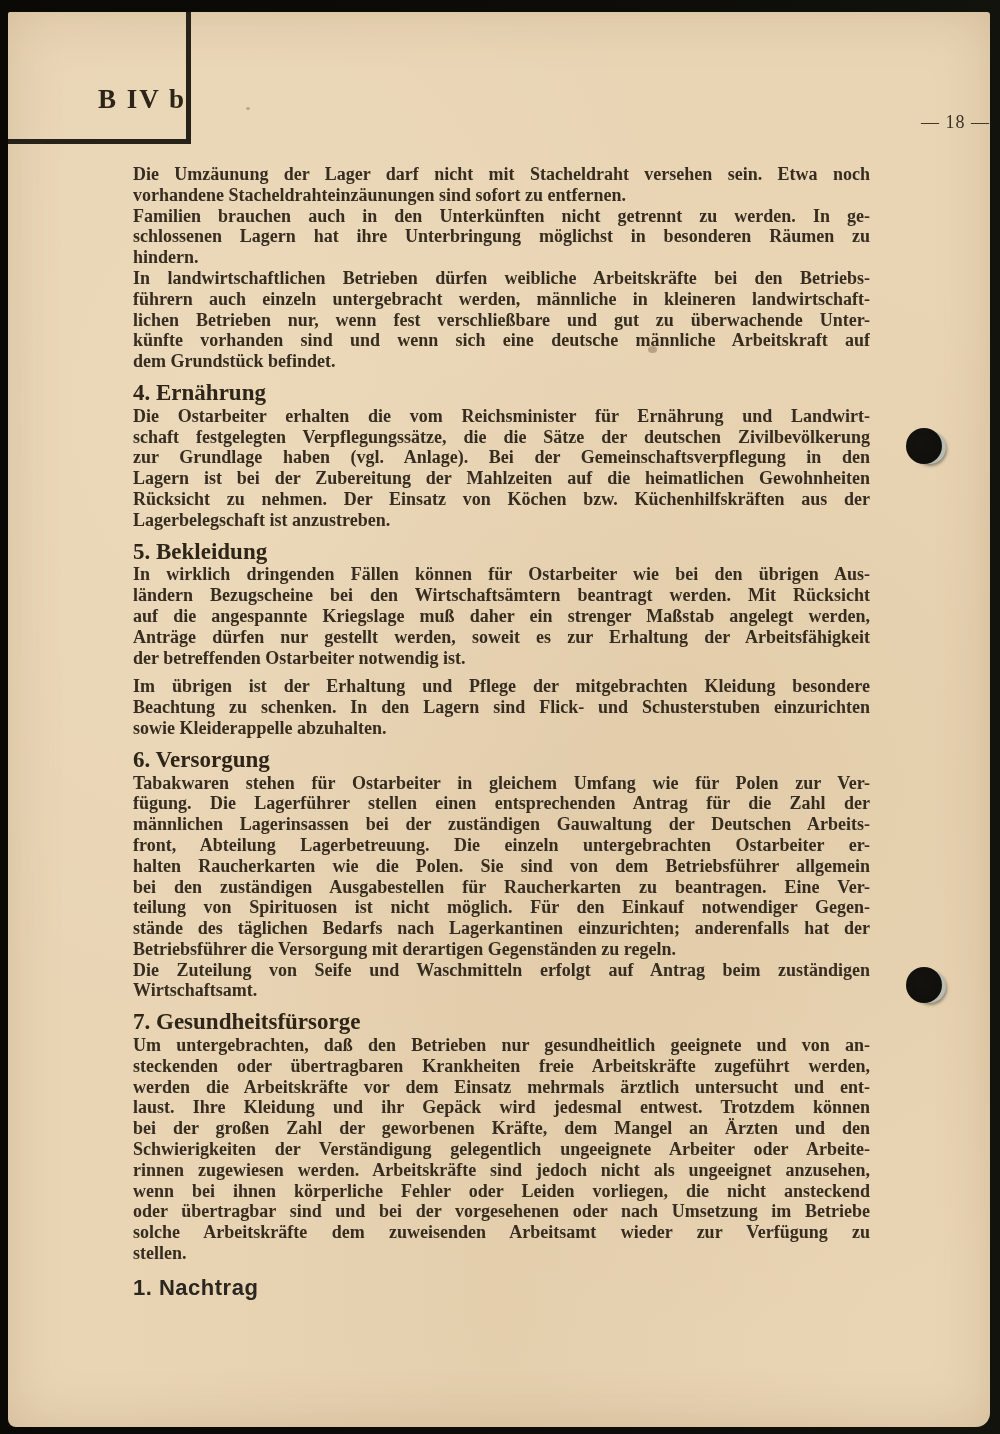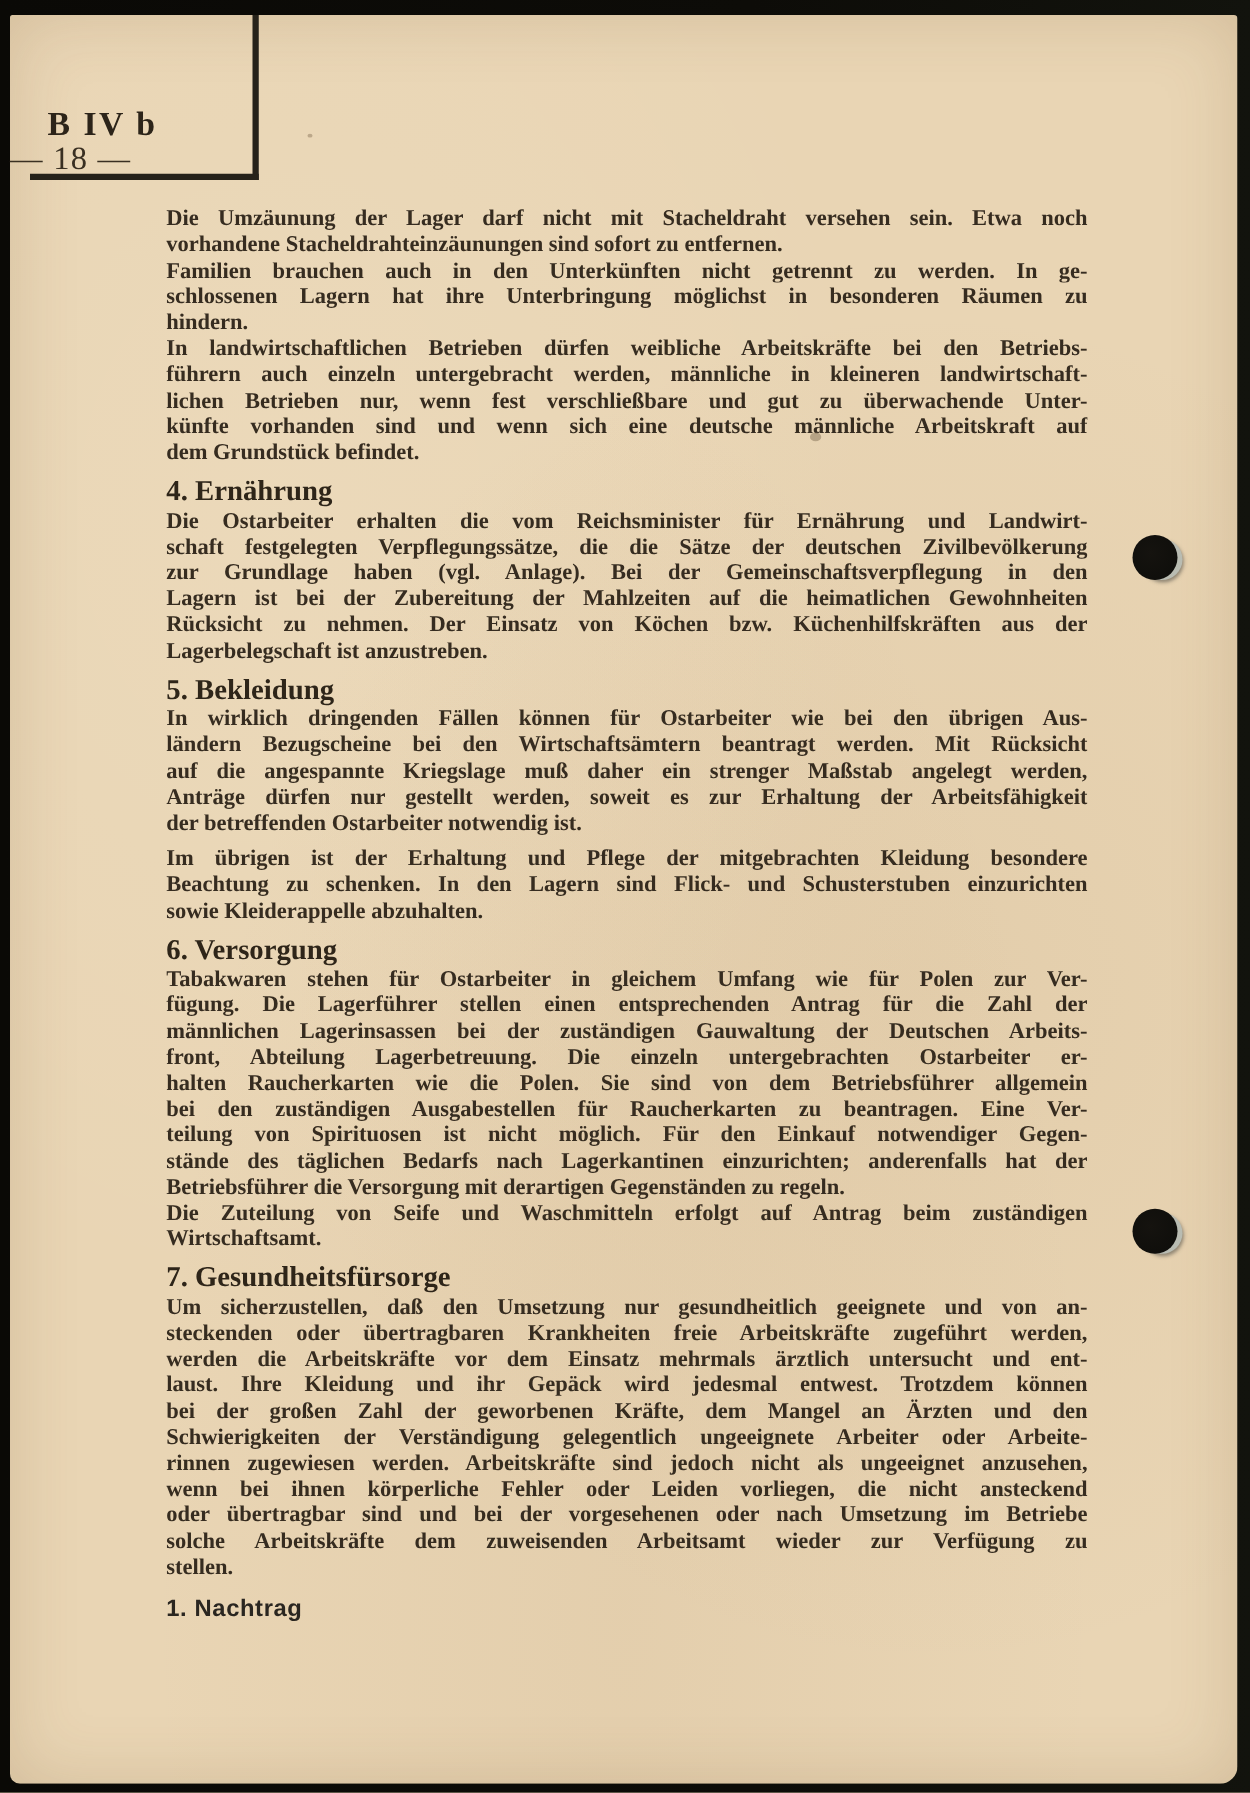--- a/index.html
+++ b/index.html
@@ -18,50 +18,50 @@
     background:
       radial-gradient(ellipse at 22% 28%, rgba(255,250,235,0.10), transparent 45%),
       radial-gradient(ellipse at 75% 55%, rgba(150,110,60,0.07), transparent 50%),
       radial-gradient(ellipse at 50% 90%, rgba(140,100,55,0.06), transparent 55%),
       #e9d5b4;
     border-radius:2px 3px 14px 8px;
     box-shadow:inset 0 0 55px rgba(110,80,40,0.18);
     color:#362c20;
   }
   .class-box{
-    position:absolute;left:16px;top:0;width:178px;height:127px;
+    position:absolute;left:0;top:0;width:178px;height:127px;
     border-right:5px solid #26221a;
     border-bottom:5px solid #26221a;
-    display:flex;align-items:flex-end;justify-content:flex-start;
+    display:flex;align-items:flex-end;justify-content:flex-end;
   }
   .class-box .label{
     font-weight:bold;font-size:27px;letter-spacing:2px;
     margin-bottom:24px;margin-left:14px;color:#2c2419;
   }
   .page-number{
     position:absolute;left:0;right:0;top:100px;
-    text-align:left;font-size:26px;letter-spacing:1px;color:#3a3022;
+    text-align:right;font-size:18px;letter-spacing:1px;color:#3a3022;
   }
   .body-col{
     position:absolute;left:125px;top:152px;width:737px;
     font-size:18px;line-height:20.8px;
     text-justify:inter-word;
   }
   .l{
     text-align:justify;text-align-last:justify;
     height:20.8px;overflow:hidden;white-space:nowrap;
   }
   .l.last{text-align-last:left;}
   .h{
     font-weight:bold;font-size:23px;color:#2e2519;
     margin-top:11px;margin-bottom:2px;
   }
   .h.sans{
     font-family:"Liberation Sans", sans-serif;
-    font-size:19px;letter-spacing:0.5px;margin-top:14px;color:#2a2620;
+    font-size:22px;letter-spacing:0.5px;margin-top:14px;color:#2a2620;
   }
   .para{margin:0;font-weight:bold;}
   .para.gap{margin-top:8px;}
   .hole{position:absolute;width:36px;height:36px;}
   .hole::before{
     content:'';position:absolute;left:7px;top:3px;width:33px;height:33px;
     border-radius:50%;background:#b9bcb2;
     box-shadow:1px 2px 3px rgba(60,60,55,0.5);
   }
   .hole::after{
@@ -147,21 +147,21 @@
     </div>
 
     <div class="para">
       <div class="l">Die Zuteilung von Seife und Waschmitteln erfolgt auf Antrag beim zuständigen</div>
       <div class="l last">Wirtschaftsamt.</div>
     </div>
 
     <div class="h">7. Gesundheitsfürsorge</div>
 
     <div class="para">
-      <div class="l">Um sicherzustellen, daß den Umsetzung nur gesundheitlich geeignete und von an-</div>
+      <div class="l">Um untergebrachten, daß den Betrieben nur gesundheitlich geeignete und von an-</div>
       <div class="l">steckenden oder übertragbaren Krankheiten freie Arbeitskräfte zugeführt werden,</div>
       <div class="l">werden die Arbeitskräfte vor dem Einsatz mehrmals ärztlich untersucht und ent-</div>
       <div class="l">laust. Ihre Kleidung und ihr Gepäck wird jedesmal entwest. Trotzdem können</div>
       <div class="l">bei der großen Zahl der geworbenen Kräfte, dem Mangel an Ärzten und den</div>
       <div class="l">Schwierigkeiten der Verständigung gelegentlich ungeeignete Arbeiter oder Arbeite-</div>
       <div class="l">rinnen zugewiesen werden. Arbeitskräfte sind jedoch nicht als ungeeignet anzusehen,</div>
       <div class="l">wenn bei ihnen körperliche Fehler oder Leiden vorliegen, die nicht ansteckend</div>
       <div class="l">oder übertragbar sind und bei der vorgesehenen oder nach Umsetzung im Betriebe</div>
       <div class="l">solche Arbeitskräfte dem zuweisenden Arbeitsamt wieder zur Verfügung zu</div>
       <div class="l last">stellen.</div>

